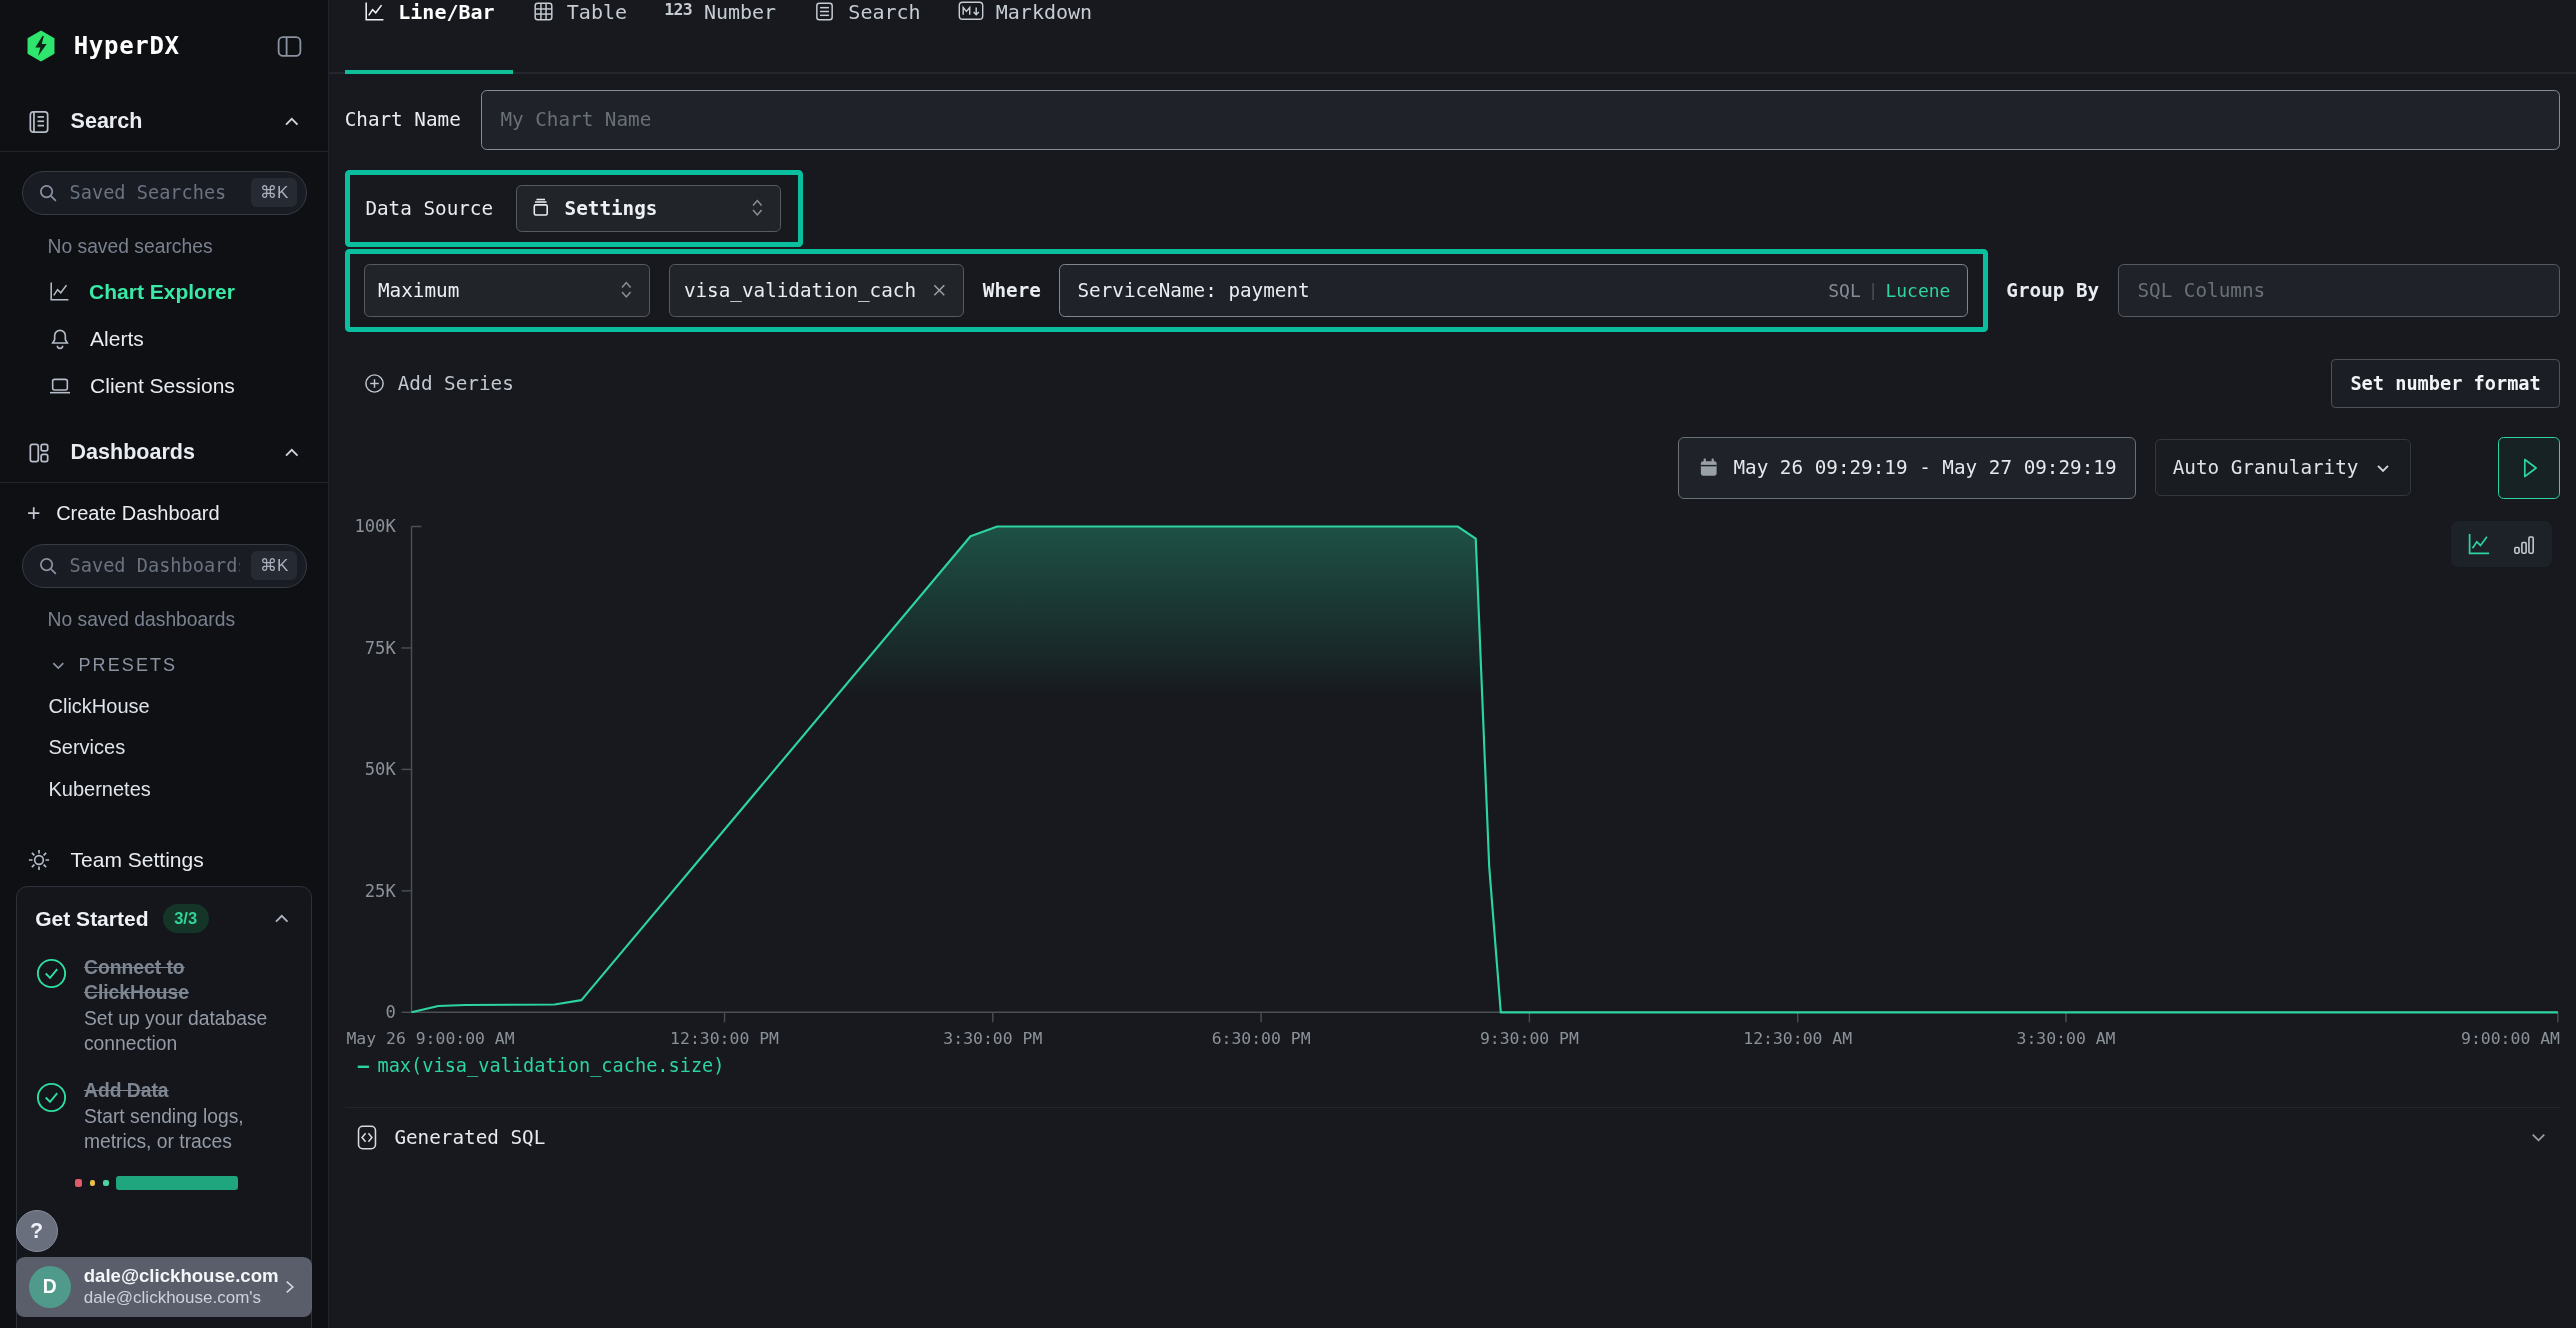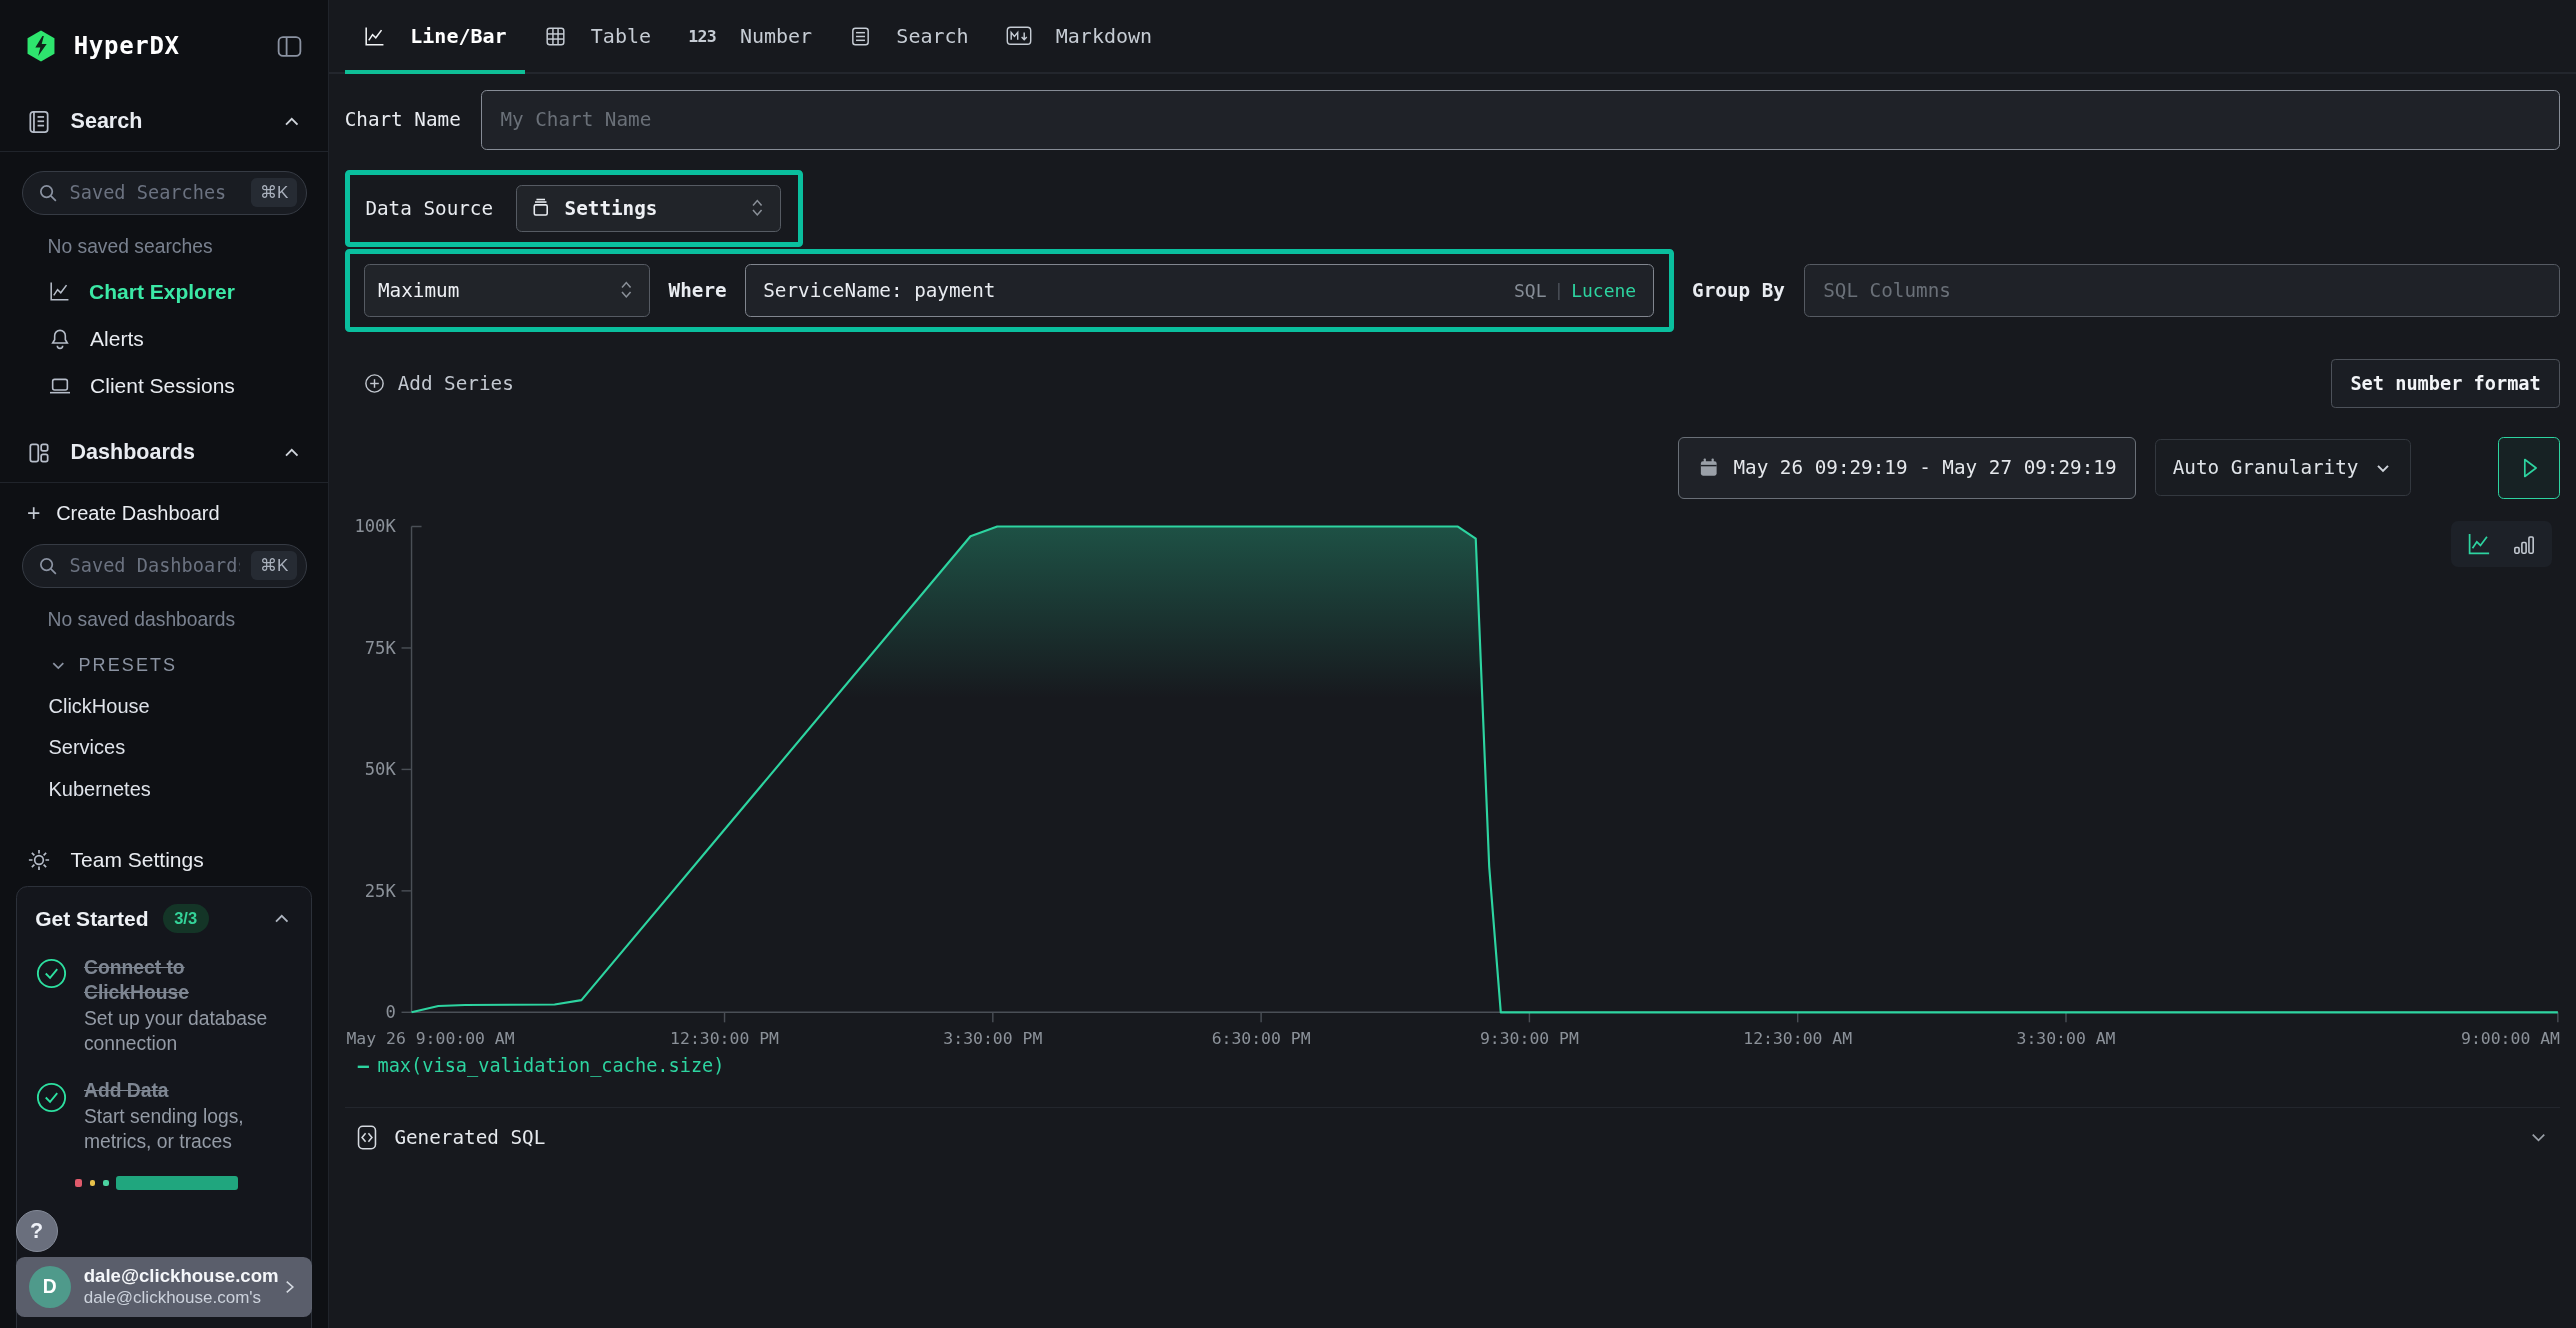--- a/index.html
+++ b/index.html
@@ -62,21 +62,21 @@
   .user-chip{position:absolute;left:15.7px;right:15.7px;bottom:11.4px;height:60px;border-radius:8.6px;background:rgba(100,105,118,.88);display:flex;align-items:center;gap:13px;padding:0 13px;z-index:5;cursor:pointer}
   .avatar{width:42px;height:42px;border-radius:50%;background:#4f9a8b;display:flex;align-items:center;justify-content:center;font-size:19.3px;font-weight:bold;color:#fff;flex:none}
   .uc-texts{min-width:0;line-height:1.2}
   .uc-email{font-size:18.6px;font-weight:bold;color:#f4f6f9;white-space:nowrap}
   .uc-sub{font-size:17px;color:#ccd2dc;white-space:nowrap}
   .uc-chev{margin-left:auto;color:#d5dae2}
 
   
   .main{flex:1;position:relative;min-width:0}
   .tabbar{height:74px;display:flex;align-items:center;padding-left:15.7px;border-bottom:2.1px solid #23262d}
-  .tab{height:72px;display:flex;align-items:center;gap:24px;padding:0 18.6px;font-family:var(--mono);font-size:20px;color:#c6ccd4;position:relative;cursor:pointer}
+  .tab{height:72px;display:flex;gap:12px;padding:0 18.6px;font-family:var(--mono);font-size:20px;color:#c6ccd4;position:relative;cursor:pointer}
   .tab svg{color:#c6ccd4}
   .tab .num-ic{font-family:var(--mono);font-size:16.5px;font-weight:bold;letter-spacing:-0.7px}
   .tab.active{color:#fff;font-weight:bold}
   .tab.active svg{color:#f2f4f6}
   .tab.active::after{content:"";position:absolute;left:0;right:0;bottom:-2.1px;height:4.3px;background:#0fbf97}
 
   .content{padding:0 15.7px}
   .row-chartname{margin-top:15.7px;display:flex;align-items:center;gap:20px}
   .flabel{font-family:var(--mono);font-size:19.3px;color:var(--txt);white-space:nowrap}
   .flabel.b{font-weight:bold}
@@ -387,20 +387,27 @@
       </div>
 
       <div class="row-series">
         <div class="annotation">
           <div class="series-inner">
             <div class="select sel-agg">
               <span class="sval">Maximum</span>
               <svg class="updown" width="18.6" height="21.5" viewBox="0 0 26 30" fill="none" stroke="currentColor" stroke-width="2.2">
                   <polyline points="7,12 13,5 19,12"></polyline>
                   <polyline points="7,18 13,25 19,18"></polyline>
+                </svg>
+            </div>
+            <div class="metric-tag">
+              <span class="mval">visa_validation_cach</span>
+              <svg class="x" width="18.6" height="18.6" viewBox="0 0 26 26" fill="none" stroke="currentColor" stroke-width="2.2">
+                  <line x1="6" y1="6" x2="20" y2="20"></line>
+                  <line x1="20" y1="6" x2="6" y2="20"></line>
                 </svg>
             </div>
             <span class="flabel b">Where</span>
             <div class="where-input">
               <span class="where-val">ServiceName: payment</span>
               <span class="lang-sql">SQL</span>
               <span class="lang-sep">|</span>
               <span class="lang-lucene">Lucene</span>
             </div>
           </div>

